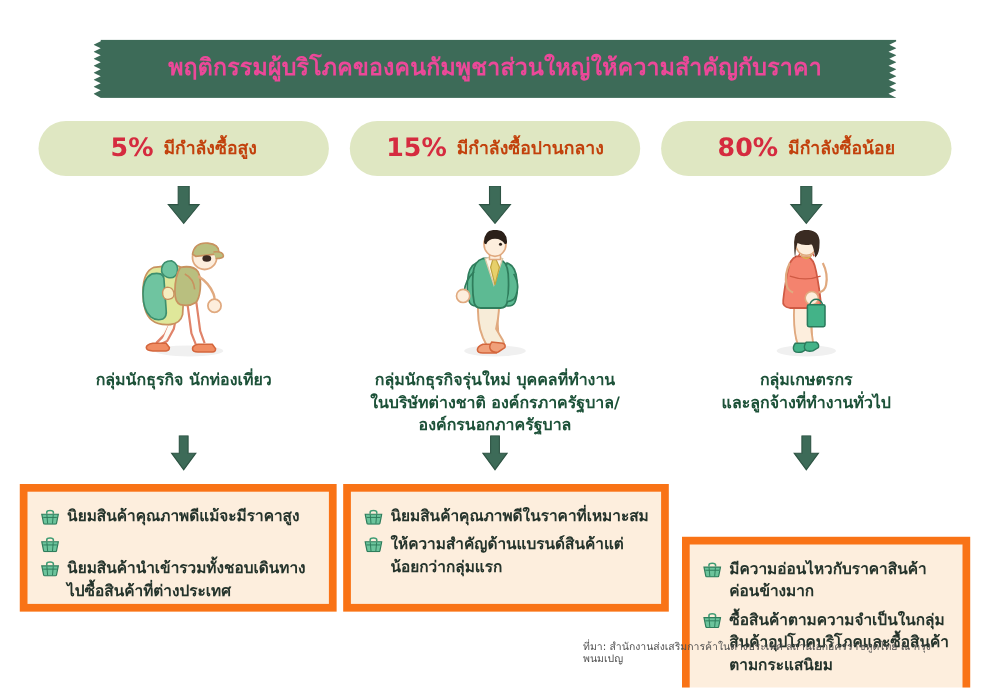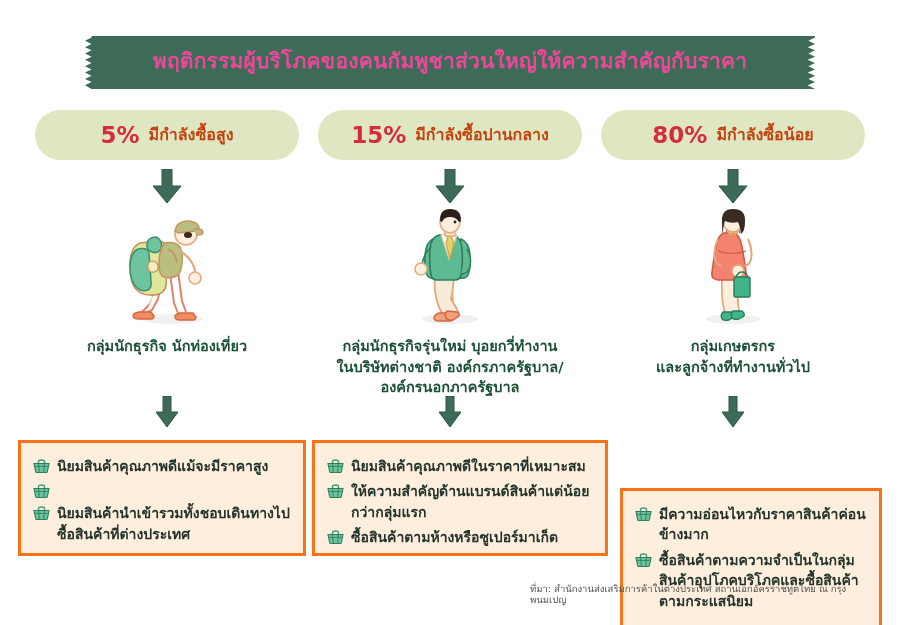--- a/index.html
+++ b/index.html
@@ -133,21 +133,21 @@
     align-items: center;
   }
   #rail-0 { left: 22px; }
   #rail-1 { left: 305px; }
   #rail-2 { left: 588px; }
 
   
   .info-box {
     position: absolute;
     background: #fdeedd;
-    border: 3px solid #f97316;
+    border: 7px solid #f97316;
     box-sizing: border-box;
     padding: 13px 10px 12px 12px;
   }
   #box-0 { left: 18px; top: 440px; width: 288px; height: 116px; }
   #box-1 { left: 312px; top: 440px; width: 296px; height: 116px; }
   #box-2 { left: 620px; top: 440px; width: 262px; height: 168px; margin-top: 48px; }
 
   .bullet {
     display: flex;
     align-items: flex-start;
@@ -270,21 +270,21 @@
       <path d="M72 40 q6 10 2 20 q-2 5 -8 5" fill="#5dba93" stroke="#2f7d5c" stroke-width="1.5"></path>
 
       <path d="M50 16 h10 v11 h-10 z" fill="#fdeedd" stroke="#e0a97f" stroke-width="1.4"></path>
       <ellipse cx="55" cy="13" rx="10" ry="11" fill="#fdeedd" stroke="#e0a97f" stroke-width="1.5"></ellipse>
       <path d="M45 11 q0 -11 10 -11 q11 0 11 11 q0 2 -2 2 q-3 -5 -9 -5 q-6 0 -8 5 q-2 0 -2 -2 z" fill="#2b2019"></path>
       <circle cx="60" cy="13" r="1.4" fill="#2b2019"></circle>
     </svg>
   </div>
 
   <div class="caption">
-    <div>กลุ่มนักธุรกิจรุ่นใหม่ บุอยกวี่ทำงาน</div>
+    <div>กลุ่มนักธุรกิจรุ่นใหม่ บุคคลที่ทำงาน</div>
     <div>ในบริษัทต่างชาติ องค์กรภาครัฐบาล/</div>
     <div>องค์กรนอกภาครัฐบาล</div>
   </div>
 </div>
 
 <div class="column" id="col-2">
   <div class="pill">
     <span class="pct">80%</span>
     <span class="pct-label">มีกำลังซื้อน้อย</span>
   </div>
@@ -385,28 +385,20 @@
     <span class="btext">นิยมสินค้าคุณภาพดีในราคาที่เหมาะสม</span>
   </div>
   <div class="bullet">
     <svg class="basket" width="17" height="14" viewBox="0 0 17 14">
       <path d="M5.5 4 V2.6 Q5.5 1 8.5 1 Q11.5 1 11.5 2.6 V4" fill="none" stroke="#3f9c74" stroke-width="1.4"></path>
       <path d="M1 4.5 h15 l-1.6 8 a1.2 1.2 0 0 1 -1.2 1 H3.8 a1.2 1.2 0 0 1 -1.2 -1 z" fill="#6cc49c" stroke="#2f7d5c" stroke-width="1.1"></path>
       <path d="M2.3 7.4 h12.4 M5.6 5 l.7 8 M11.4 5 l-.7 8" stroke="#2f7d5c" stroke-width="0.9" fill="none"></path>
     </svg>
     <span class="btext">ให้ความสำคัญด้านแบรนด์สินค้าแต่น้อยกว่ากลุ่มแรก</span>
   </div>
-  <div class="bullet">
-    <svg class="basket" width="17" height="14" viewBox="0 0 17 14">
-      <path d="M5.5 4 V2.6 Q5.5 1 8.5 1 Q11.5 1 11.5 2.6 V4" fill="none" stroke="#3f9c74" stroke-width="1.4"></path>
-      <path d="M1 4.5 h15 l-1.6 8 a1.2 1.2 0 0 1 -1.2 1 H3.8 a1.2 1.2 0 0 1 -1.2 -1 z" fill="#6cc49c" stroke="#2f7d5c" stroke-width="1.1"></path>
-      <path d="M2.3 7.4 h12.4 M5.6 5 l.7 8 M11.4 5 l-.7 8" stroke="#2f7d5c" stroke-width="0.9" fill="none"></path>
-    </svg>
-    <span class="btext">ซื้อสินค้าตามห้างหรือซูเปอร์มาเก็ต</span>
-  </div>
 </div>
 
 <div class="info-box" id="box-2">
   <div class="bullet">
     <svg class="basket" width="17" height="14" viewBox="0 0 17 14">
       <path d="M5.5 4 V2.6 Q5.5 1 8.5 1 Q11.5 1 11.5 2.6 V4" fill="none" stroke="#3f9c74" stroke-width="1.4"></path>
       <path d="M1 4.5 h15 l-1.6 8 a1.2 1.2 0 0 1 -1.2 1 H3.8 a1.2 1.2 0 0 1 -1.2 -1 z" fill="#6cc49c" stroke="#2f7d5c" stroke-width="1.1"></path>
       <path d="M2.3 7.4 h12.4 M5.6 5 l.7 8 M11.4 5 l-.7 8" stroke="#2f7d5c" stroke-width="0.9" fill="none"></path>
     </svg>
     <span class="btext">มีความอ่อนไหวกับราคาสินค้าค่อนข้างมาก</span>

